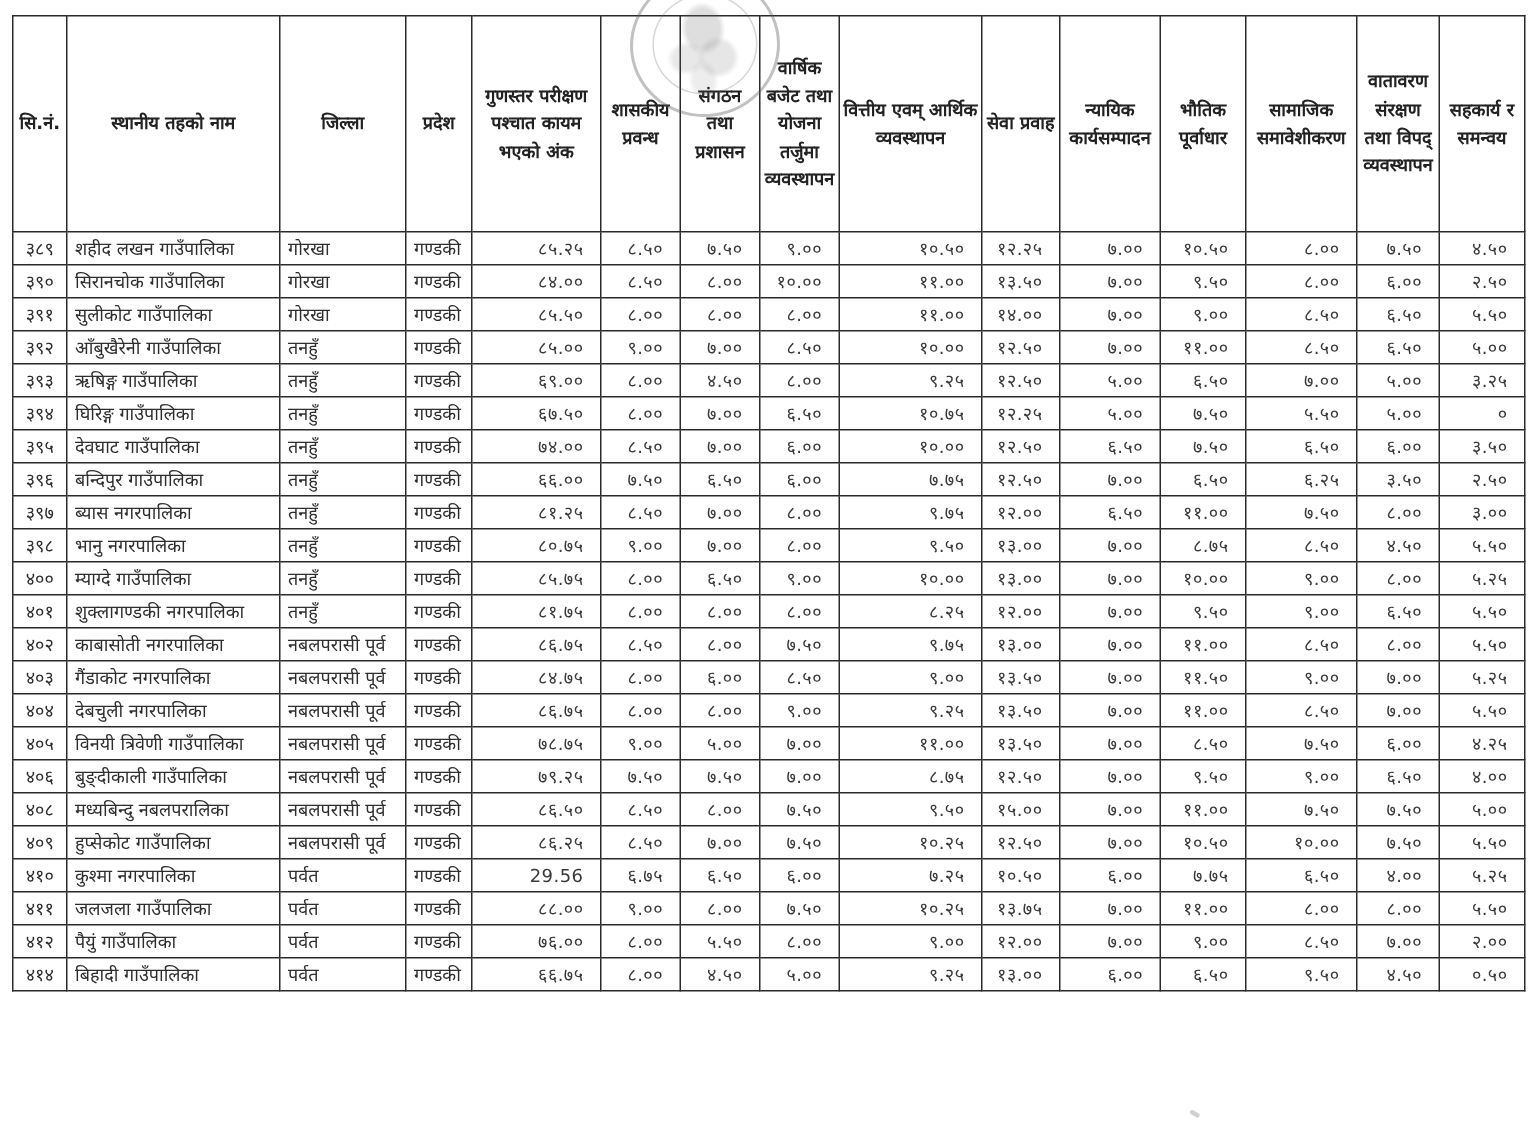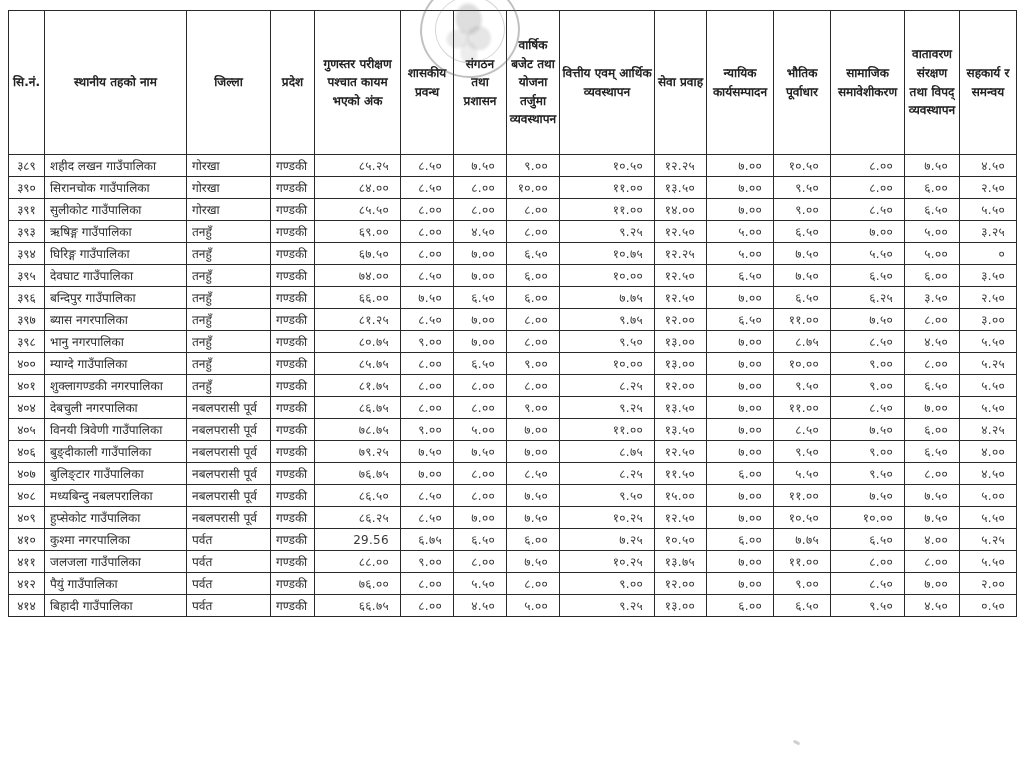--- a/index.html
+++ b/index.html
@@ -142,20 +142,37 @@
           <td class="c-val">८.००</td>
           <td class="c-val">११.००</td>
           <td class="c-val">१४.००</td>
           <td class="c-val">७.००</td>
           <td class="c-val">९.००</td>
           <td class="c-val">८.५०</td>
           <td class="c-val">६.५०</td>
           <td class="c-val">५.५०</td>
         </tr>
         <tr>
+          <td class="c-sn">३९२</td>
+          <td class="c-name">आँबुखैरेनी गाउँपालिका</td>
+          <td class="c-dist">तनहुँ</td>
+          <td class="c-prov">गण्डकी</td>
+          <td class="c-val">८५.००</td>
+          <td class="c-val">९.००</td>
+          <td class="c-val">७.००</td>
+          <td class="c-val">८.५०</td>
+          <td class="c-val">१०.००</td>
+          <td class="c-val">१२.५०</td>
+          <td class="c-val">७.००</td>
+          <td class="c-val">११.००</td>
+          <td class="c-val">८.५०</td>
+          <td class="c-val">६.५०</td>
+          <td class="c-val">५.००</td>
+        </tr>
+        <tr>
           <td class="c-sn">३९३</td>
           <td class="c-name">ऋषिङ्ग गाउँपालिका</td>
           <td class="c-dist">तनहुँ</td>
           <td class="c-prov">गण्डकी</td>
           <td class="c-val">६९.००</td>
           <td class="c-val">८.००</td>
           <td class="c-val">४.५०</td>
           <td class="c-val">८.००</td>
           <td class="c-val">९.२५</td>
           <td class="c-val">१२.५०</td>
@@ -278,20 +295,54 @@
           <td class="c-val">८.००</td>
           <td class="c-val">८.२५</td>
           <td class="c-val">१२.००</td>
           <td class="c-val">७.००</td>
           <td class="c-val">९.५०</td>
           <td class="c-val">९.००</td>
           <td class="c-val">६.५०</td>
           <td class="c-val">५.५०</td>
         </tr>
         <tr>
+          <td class="c-sn">४०२</td>
+          <td class="c-name">काबासोती नगरपालिका</td>
+          <td class="c-dist">नबलपरासी पूर्व</td>
+          <td class="c-prov">गण्डकी</td>
+          <td class="c-val">८६.७५</td>
+          <td class="c-val">८.५०</td>
+          <td class="c-val">८.००</td>
+          <td class="c-val">७.५०</td>
+          <td class="c-val">९.७५</td>
+          <td class="c-val">१३.००</td>
+          <td class="c-val">७.००</td>
+          <td class="c-val">११.००</td>
+          <td class="c-val">८.५०</td>
+          <td class="c-val">८.००</td>
+          <td class="c-val">५.५०</td>
+        </tr>
+        <tr>
+          <td class="c-sn">४०३</td>
+          <td class="c-name">गैंडाकोट नगरपालिका</td>
+          <td class="c-dist">नबलपरासी पूर्व</td>
+          <td class="c-prov">गण्डकी</td>
+          <td class="c-val">८४.७५</td>
+          <td class="c-val">८.००</td>
+          <td class="c-val">६.००</td>
+          <td class="c-val">८.५०</td>
+          <td class="c-val">९.००</td>
+          <td class="c-val">१३.५०</td>
+          <td class="c-val">७.००</td>
+          <td class="c-val">११.५०</td>
+          <td class="c-val">९.००</td>
+          <td class="c-val">७.००</td>
+          <td class="c-val">५.२५</td>
+        </tr>
+        <tr>
           <td class="c-sn">४०४</td>
           <td class="c-name">देबचुली नगरपालिका</td>
           <td class="c-dist">नबलपरासी पूर्व</td>
           <td class="c-prov">गण्डकी</td>
           <td class="c-val">८६.७५</td>
           <td class="c-val">८.००</td>
           <td class="c-val">८.००</td>
           <td class="c-val">९.००</td>
           <td class="c-val">९.२५</td>
           <td class="c-val">१३.५०</td>
@@ -327,37 +378,20 @@
           <td class="c-val">७.५०</td>
           <td class="c-val">७.५०</td>
           <td class="c-val">७.००</td>
           <td class="c-val">८.७५</td>
           <td class="c-val">१२.५०</td>
           <td class="c-val">७.००</td>
           <td class="c-val">९.५०</td>
           <td class="c-val">९.००</td>
           <td class="c-val">६.५०</td>
           <td class="c-val">४.००</td>
-        </tr>
-        <tr>
-          <td class="c-sn">४०७</td>
-          <td class="c-name">बुलिङ्टार गाउँपालिका</td>
-          <td class="c-dist">नबलपरासी पूर्व</td>
-          <td class="c-prov">गण्डकी</td>
-          <td class="c-val">७६.७५</td>
-          <td class="c-val">७.००</td>
-          <td class="c-val">८.००</td>
-          <td class="c-val">८.५०</td>
-          <td class="c-val">८.२५</td>
-          <td class="c-val">११.५०</td>
-          <td class="c-val">६.००</td>
-          <td class="c-val">५.५०</td>
-          <td class="c-val">९.५०</td>
-          <td class="c-val">८.००</td>
-          <td class="c-val">४.५०</td>
         </tr>
         <tr>
           <td class="c-sn">४०८</td>
           <td class="c-name">मध्यबिन्दु नबलपरालिका</td>
           <td class="c-dist">नबलपरासी पूर्व</td>
           <td class="c-prov">गण्डकी</td>
           <td class="c-val">८६.५०</td>
           <td class="c-val">८.५०</td>
           <td class="c-val">८.००</td>
           <td class="c-val">७.५०</td>

